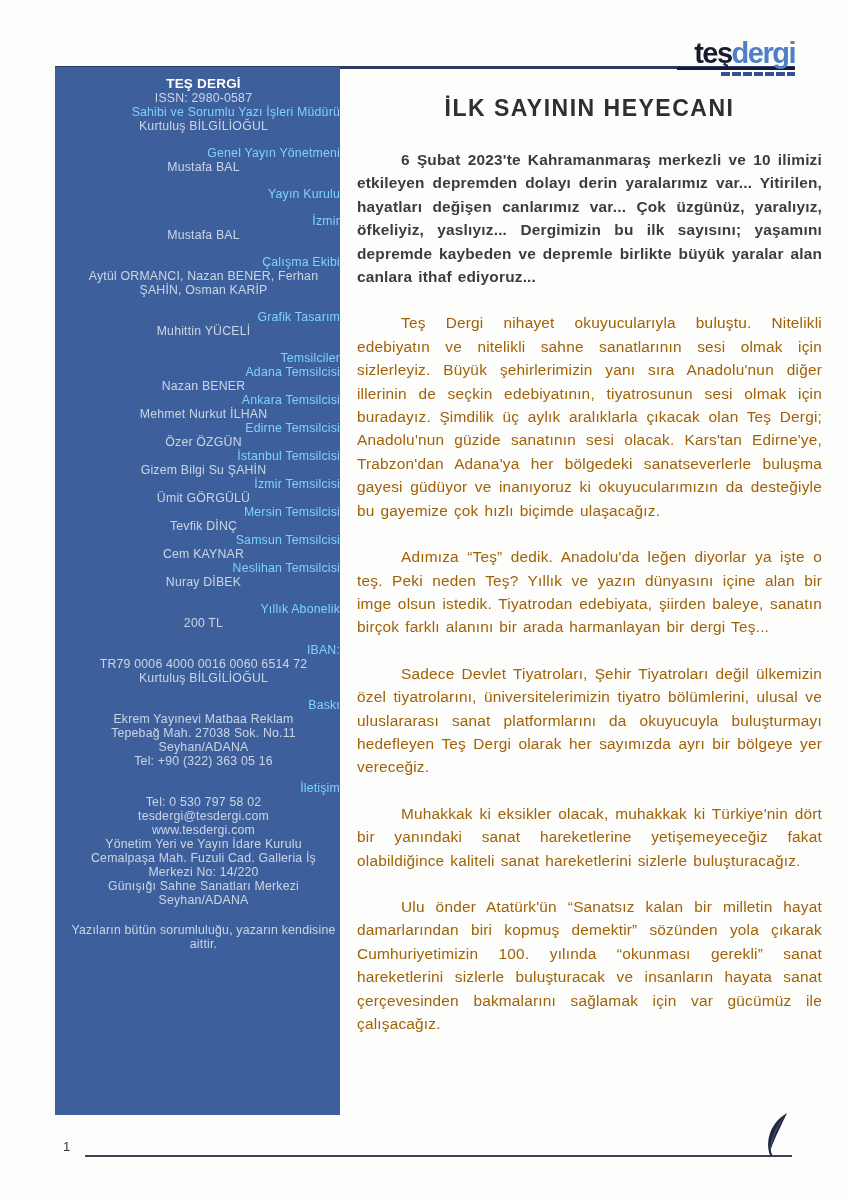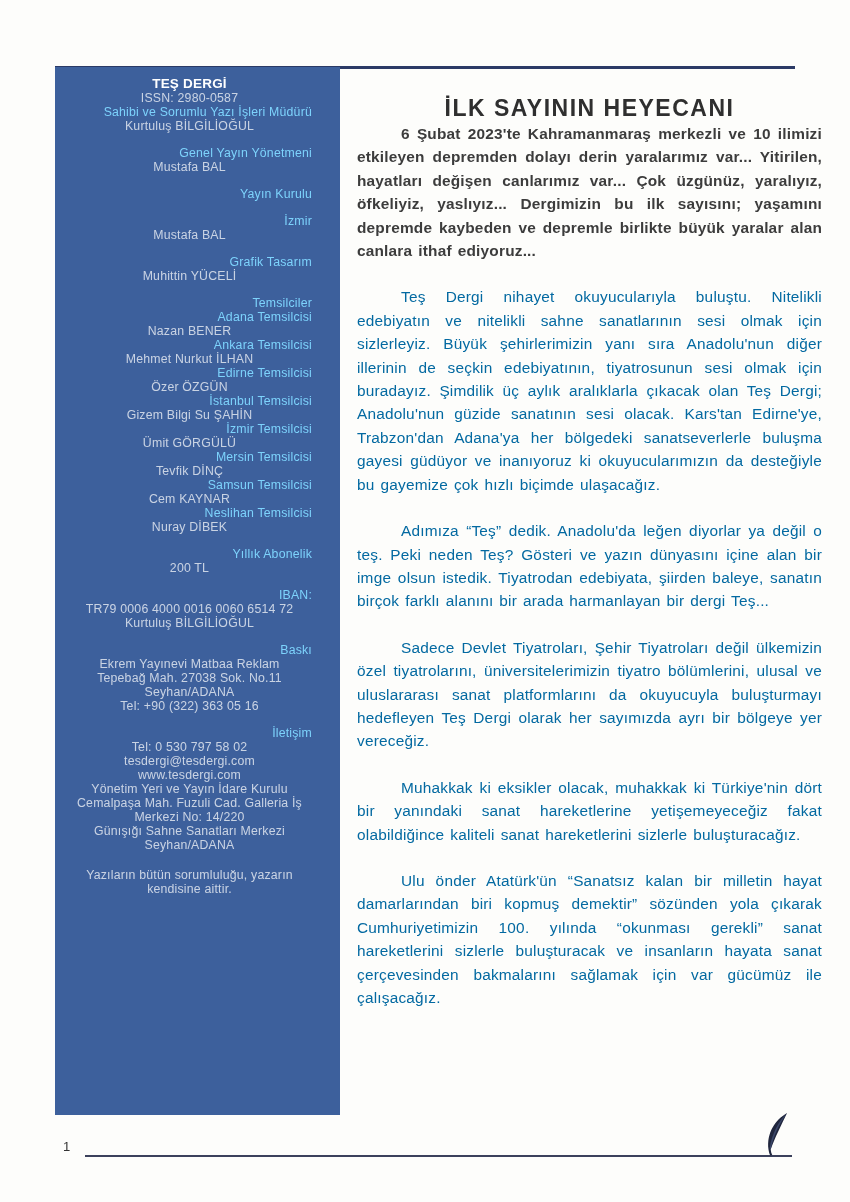--- a/index.html
+++ b/index.html
@@ -17,75 +17,84 @@
   .logo-text .p1 { color:#161b31; }
   .logo-text .p2 { color:#4e80c4; }
   .logo-underline { margin-top:1px; height:3px; background:#161b31; }
   .logo-tagline { margin-top:2px; margin-left:44px; height:4px;
     background:repeating-linear-gradient(90deg,#33508f 0 9px, rgba(255,255,255,0) 9px 11px); }
 
   
   .sidebar {
     position:absolute; left:55px; top:67px; width:285px; height:1048px;
     background:#3d609c; color:#fff; text-align:center;
-    padding:10px 28px 8px 12px;
+    padding:10px 0 8px 12px;
     font-size:12.3px; line-height:14px; letter-spacing:.2px;
   }
   .sidebar .h { font-weight:normal; color:#7dd3fc;text-align:right; }
   .sidebar .v { color:rgba(255,255,255,.72); }
   .sb-block { margin-bottom:13px; }
   .sb-title { font-weight:bold; font-size:13.5px; }
   .sb-issn  { color:rgba(255,255,255,.72); }
   .reps .h, .reps .v { display:block; }
   .sb-disclaimer { color:rgba(255,255,255,.72); margin-top:16px; }
 
   
   .article { position:absolute; left:357px; top:95px; width:465px; color:#4f4f4f; }
   .article h1 {
     text-align:center; font-size:23px; font-weight:bold; color:#2f2f2f;
-    letter-spacing:1.5px; 
+    letter-spacing:1.5px; margin-bottom:26px;
   }
   .article p {
     text-align:justify; text-indent:44px;
     font-size:15.4px; line-height:23.4px; letter-spacing:.2px; word-spacing:1.5px;
-    margin-bottom:23px; color:#0369a1;
+    margin-bottom:23px; color:#a16207;
   }
   .article p.lead { font-weight:bold; color:#3c3c3c; }
 
   
   .page-num { position:absolute; left:63px; top:1139px; font-size:13px; color:#333; }
   .footer-rule { position:absolute; left:85px; top:1155px; width:707px; height:2px; background:#3c415c; }
   .quill { position:absolute; left:760px; top:1112px; width:34px; height:44px; }
 </style>
 </head>
 <body>
 
 <div class="page">
 
   <div class="top-rule"></div>
 
+  <div class="logo">
+    <div class="logo-text"><span class="p1">teş</span><span class="p2">dergi</span></div>
+    <div class="logo-underline"></div>
+    <div class="logo-tagline"></div>
+  </div>
 
   <div class="sidebar">
     <div class="sb-title">TEŞ DERGİ</div>
     <div class="sb-issn">ISSN: 2980-0587</div>
 
     <div class="sb-block">
       <div class="h">Sahibi ve Sorumlu Yazı İşleri Müdürü</div>
       <div class="v">Kurtuluş BİLGİLİOĞUL</div>
     </div>
     <div class="sb-block">
       <div class="h">Genel Yayın Yönetmeni</div>
       <div class="v">Mustafa BAL</div>
     </div>
     <div class="sb-block">
       <div class="h">Yayın Kurulu</div>
     </div>
     <div class="sb-block">
       <div class="h">İzmir</div>
       <div class="v">Mustafa BAL</div>
+    </div>
+    <div class="sb-block">
+      <div class="h">Çalışma Ekibi</div>
+      <div class="v">Aytül ORMANCI, Nazan BENER, Ferhan ŞAHİN, Osman KARİP</div>
     </div>
     <div class="sb-block">
       <div class="h">Grafik Tasarım</div>
       <div class="v">Muhittin YÜCELİ</div>
     </div>
 
     <div class="sb-block reps">
       <span class="h">Temsilciler</span>
       <span class="h">Adana Temsilcisi</span>
       <span class="v">Nazan BENER</span>
@@ -132,21 +141,21 @@
       <div class="v">Günışığı Sahne Sanatları Merkezi</div>
       <div class="v">Seyhan/ADANA</div>
     </div>
     <div class="sb-disclaimer">Yazıların bütün sorumluluğu, yazarın kendisine aittir.</div>
   </div>
 
   <div class="article">
     <h1>İLK SAYININ HEYECANI</h1>
     <p class="lead">6 Şubat 2023'te Kahramanmaraş merkezli ve 10 ilimizi etkileyen depremden dolayı derin yaralarımız var... Yitirilen, hayatları değişen canlarımız var... Çok üzgünüz, yaralıyız, öfkeliyiz, yaslıyız... Dergimizin bu ilk sayısını; yaşamını depremde kaybeden ve depremle birlikte büyük yaralar alan canlara ithaf ediyoruz...</p>
     <p>Teş Dergi nihayet okuyucularıyla buluştu. Nitelikli edebiyatın ve nitelikli sahne sanatlarının sesi olmak için sizlerleyiz. Büyük şehirlerimizin yanı sıra Anadolu'nun diğer illerinin de seçkin edebiyatının, tiyatrosunun sesi olmak için buradayız. Şimdilik üç aylık aralıklarla çıkacak olan Teş Dergi; Anadolu'nun güzide sanatının sesi olacak. Kars'tan Edirne'ye, Trabzon'dan Adana'ya her bölgedeki sanatseverlerle buluşma gayesi güdüyor ve inanıyoruz ki okuyucularımızın da desteğiyle bu gayemize çok hızlı biçimde ulaşacağız.</p>
-    <p>Adımıza “Teş” dedik. Anadolu'da leğen diyorlar ya değil o teş. Peki neden Teş? Gösteri ve yazın dünyasını içine alan bir imge olsun istedik. Tiyatrodan edebiyata, şiirden baleye, sanatın birçok farklı alanını bir arada harmanlayan bir dergi Teş...</p>
+    <p>Adımıza “Teş” dedik. Anadolu'da leğen diyorlar ya işte o teş. Peki neden Teş? Yıllık ve yazın dünyasını içine alan bir imge olsun istedik. Tiyatrodan edebiyata, şiirden baleye, sanatın birçok farklı alanını bir arada harmanlayan bir dergi Teş...</p>
     <p>Sadece Devlet Tiyatroları, Şehir Tiyatroları değil ülkemizin özel tiyatrolarını, üniversitelerimizin tiyatro bölümlerini, ulusal ve uluslararası sanat platformlarını da okuyucuyla buluşturmayı hedefleyen Teş Dergi olarak her sayımızda ayrı bir bölgeye yer vereceğiz.</p>
     <p>Muhakkak ki eksikler olacak, muhakkak ki Türkiye'nin dört bir yanındaki sanat hareketlerine yetişemeyeceğiz fakat olabildiğince kaliteli sanat hareketlerini sizlerle buluşturacağız.</p>
     <p>Ulu önder Atatürk'ün “Sanatsız kalan bir milletin hayat damarlarından biri kopmuş demektir” sözünden yola çıkarak Cumhuriyetimizin 100. yılında “okunması gerekli” sanat hareketlerini sizlerle buluşturacak ve insanların hayata sanat çerçevesinden bakmalarını sağlamak için var gücümüz ile çalışacağız.</p>
   </div>
 
   <div class="page-num">1</div>
   <div class="footer-rule"></div>
   <svg class="quill" viewBox="0 0 34 44" xmlns="http://www.w3.org/2000/svg">
     <path d="M27 1 C 15 8, 6.5 21, 8.5 37.5 C 8.9 40.2 9.5 42 10.2 43.6 L 12.2 43 C 11.4 41.4 10.9 39.6 10.7 37.4 C 14.6 26.5 21.5 12.5 27 1 Z" fill="#20263d"></path>
     <path d="M27 1 C 19 12, 13.5 24, 10.8 37 L 9.6 36.6 C 11.8 22.5 18 9.5 27 1 Z" fill="#3a4668"></path>

